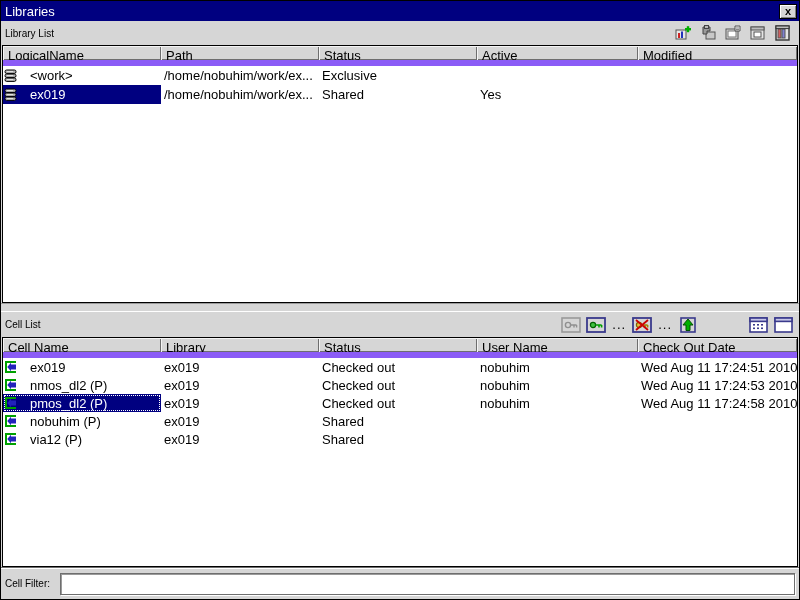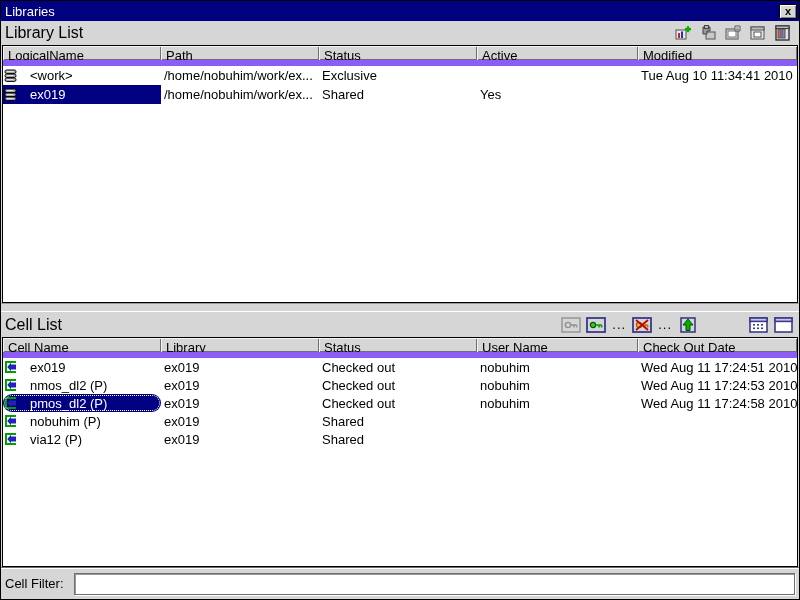--- a/index.html
+++ b/index.html
@@ -13,49 +13,49 @@
   .titlebar .title { flex:1; font-size:13px; }
   .close-btn { width:18px; height:15px; background:#d6d6d6; border:1px solid #000;
     box-shadow:inset 1px 1px 0 #fff, inset -1px -1px 0 #808080;
     font-size:11px; font-weight:bold; line-height:12px; text-align:center; cursor:default;
     font-family:"Liberation Sans",sans-serif; padding:0; }
 
   
   .section-bar { display:flex; align-items:center; padding:0 6px 0 4px; flex:0 0 auto; }
   .lib-bar { height:24px; }
   .cell-bar { height:26px; border-top:1px solid #fff; }
-  .section-label { flex:1; font-size:16px; }
+  .section-label { flex:1; font-size:10px; }
   .toolbar { display:flex; align-items:center; gap:5px; }
   .tool-btn { background:transparent; border:none; padding:0; width:20px; height:18px; display:flex; align-items:center; justify-content:center; cursor:default; }
   .tool-dots { font-size:13px; letter-spacing:1px; padding:0 1px; background:transparent; border:none; cursor:default; font-family:"Liberation Sans",sans-serif; }
   .tool-spacer { width:40px; }
 
   
   .tbl { background:#fff; border:1px solid #000; margin:0 1px; overflow:hidden; flex:0 0 auto; }
   .lib-tbl { height:258px; }
   .cell-tbl { height:230px; }
   .thead { display:grid; grid-template-columns:158px 158px 158px 161px 1fr; height:20px; background:#d6d6d6; border-bottom:6px solid #8b5cf6; }
   .hcell { padding:2px 5px; font-size:13px; white-space:nowrap; overflow:hidden;
     box-shadow:inset 1px 1px 0 #f4f4f4, inset -1px -1px 0 #6e6e6e; }
   .row { display:grid; grid-template-columns:158px 158px 158px 161px 1fr; align-items:center; }
   .lib-row { height:19px; }
   .cell-row { height:18px; }
   .cell { padding:0 3px; white-space:nowrap; overflow:hidden; font-size:13px; }
   .name-cell { display:flex; align-items:center; gap:10px; height:100%; padding:0 1px; }
   .name-cell svg { flex:0 0 auto; }
   .name-cell .nm { padding:0 2px; }
   .name-cell.selected { background:#000080; color:#fff; }
-  .name-cell.selected.focused { outline:1px dotted #fff; outline-offset:-2px;border-radius:9px; }
+  .name-cell.selected.focused { outline:1px dotted #fff; outline-offset:-2px; }
 
   
   .splitter { height:8px; background:#d6d6d6; border-top:1px solid #9a9a9a; flex:0 0 auto; }
 
   
   .bottom-bar { height:32px; border-top:1px solid #6e6e6e; box-shadow:inset 0 1px 0 #fff; display:flex; align-items:center; padding:0 4px; flex:0 0 auto; }
-  .filter-label { margin-right:10px; font-size:13px; white-space:nowrap; }
+  .filter-label { margin-right:10px; font-size:10px; white-space:nowrap; }
   .filter-input { flex:1; height:22px; background:#fff; border:1px solid #6e6e6e;
     box-shadow:inset 1px 1px 0 #9a9a9a, 1px 1px 0 #fff; font-family:"Liberation Sans",sans-serif; font-size:13px; padding:0 4px; }
 </style>
 </head>
 <body>
 
 <div class="window">
 
   <div class="titlebar">
     <span class="title">Libraries</span>
@@ -129,21 +129,20 @@
                 <line x1="3" y1="2.6" x2="9" y2="2.6"></line>
                 <line x1="3" y1="6.6" x2="9" y2="6.6"></line>
                 <line x1="3" y1="10.6" x2="9" y2="10.6"></line>
               </g>
             </svg>
             <span class="nm">&lt;work&gt;</span>
           </div>
           <div class="cell">/home/nobuhim/work/ex...</div>
           <div class="cell">Exclusive</div>
           <div class="cell"></div>
-          <div class="cell">Tue Aug 10 11:34:41 2010</div>
         </div>
         <div class="row lib-row">
           <div class="cell name-cell selected">
             <svg width="14" height="14" viewBox="0 0 14 14">
               <g fill="#b4b4b4" stroke="#000" stroke-width="1">
                 <rect x="1" y="1" width="11" height="3.4" rx="1.6"></rect>
                 <rect x="1" y="5" width="11" height="3.4" rx="1.6"></rect>
                 <rect x="1" y="9" width="11" height="3.4" rx="1.6"></rect>
               </g>
               <g stroke="#e8e8e8" stroke-width="1">

